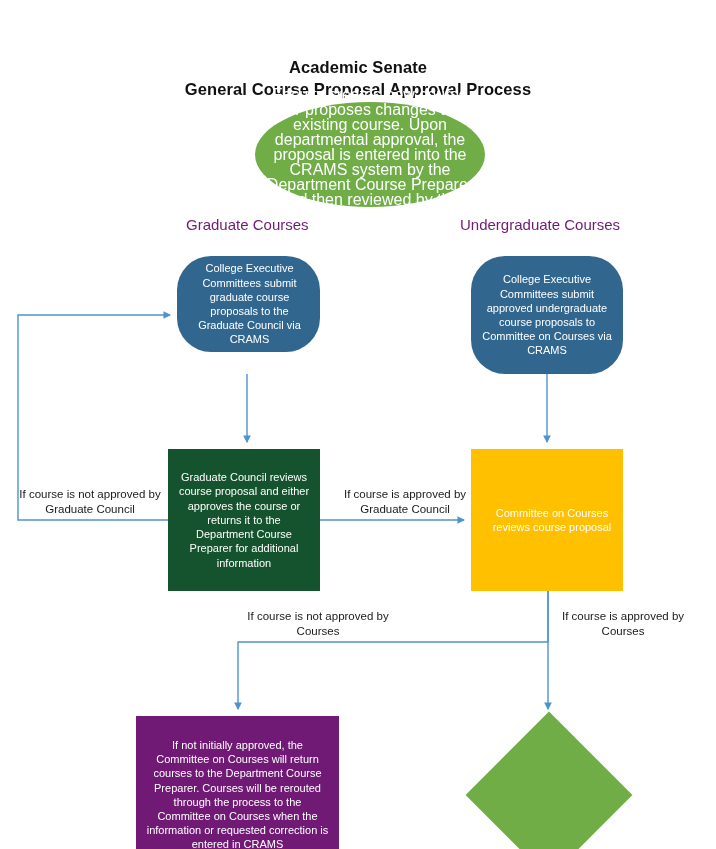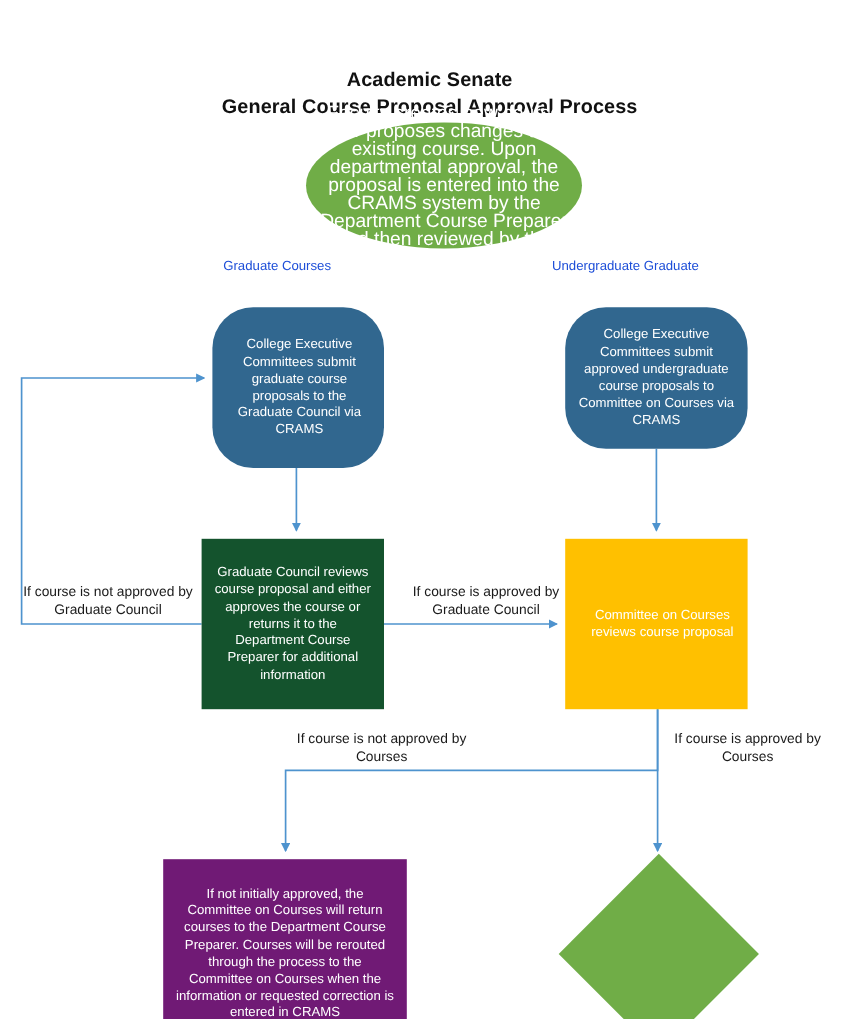--- a/index.html
+++ b/index.html
@@ -28,22 +28,22 @@
     font-weight: bold;
     font-size: 16.5px;
     line-height: 22px;
     letter-spacing: 0.1px;
   }
   .title-line2 { font-size: 16.5px; }
 
   
   .col-header {
     position: absolute;
-    font-size: 11px;
-    color: #1d4ed8;
+    font-size: 15px;
+    color: #701a75;
     font-weight: normal;
     white-space: nowrap;
   }
   #hdr-grad  { left: 186px; top: 172px; }
   #hdr-ugrad { left: 460px; top: 172px; }
 
   
   .node {
     position: absolute;
     box-sizing: border-box;
@@ -72,21 +72,21 @@
 
   
   .ellipse-node {
     background: #31678F;
     border-radius: 34px;
   }
   #ellipse-grad {
     left: 177px;
     top: 212px;
     width: 143px;
-    height: 134px;
+    height: 96px;
     padding-left: 12px;
   }
   #ellipse-ugrad {
     left: 471px;
     top: 212px;
     width: 152px;
     height: 118px;
   }
 
   
@@ -199,21 +199,21 @@
     <path d="M 548 547 L 548 598 L 238 598 L 238 665" stroke="#4E93CE" stroke-width="1.4" fill="none" marker-end="url(#arrow)"></path>
 
     <path d="M 548 547 L 548 665" stroke="#4E93CE" stroke-width="1.4" fill="none" marker-end="url(#arrow)"></path>
   </svg>
 
   <div class="node" id="start-oval">
     <span class="txt">Faculty creates new course or proposes changes to existing course. Upon departmental approval, the proposal is entered into the CRAMS system by the Department Course Preparer and then reviewed by the Registrar’s office</span>
   </div>
 
   <div class="col-header" id="hdr-grad">Graduate Courses</div>
-  <div class="col-header" id="hdr-ugrad">Undergraduate Graduate</div>
+  <div class="col-header" id="hdr-ugrad">Undergraduate Courses</div>
 
   <div class="node ellipse-node" id="ellipse-grad">
     <span class="txt">College Executive Committees submit graduate course proposals to the Graduate Council via CRAMS</span>
   </div>
 
   <div class="node ellipse-node" id="ellipse-ugrad">
     <span class="txt">College Executive Committees submit approved undergraduate course proposals to Committee on Courses via CRAMS</span>
   </div>
 
   <div class="node" id="rect-grad-council">

